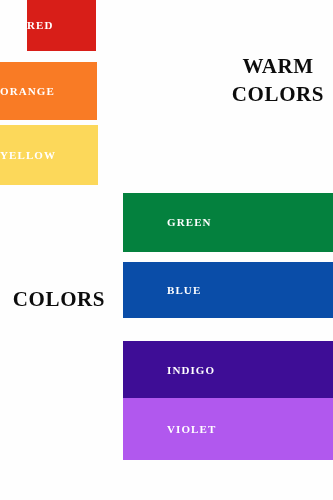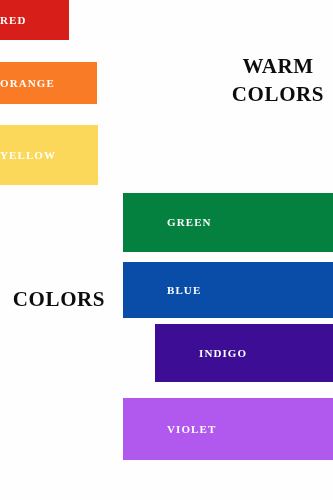--- a/index.html
+++ b/index.html
@@ -73,36 +73,36 @@
     top: 286px;
     width: 118px;
   }
 </style>
 </head>
 <body>
 
 <div id="canvas" style="width: 333px; height: 500px; background: rgb(254, 254, 254);">
 
   <div id="bars-layer">
-      <div class="bar warm" style="top: 0px; height: 40px; background: rgb(216, 30, 24);">
+      <div class="bar warm" style="top: 0px; height: 51px; background: rgb(216, 30, 24); margin-left: 27px;">
         <span class="bar-label" style="color: rgb(255, 255, 255);">RED</span>
       </div>
-      <div class="bar warm" style="top: 62px; height: 42px; background: rgb(249, 123, 37);">
+      <div class="bar warm" style="top: 62px; height: 58px; background: rgb(249, 123, 37);">
         <span class="bar-label" style="color: rgb(255, 255, 255);">ORANGE</span>
       </div>
       <div class="bar warm" style="top: 125px; height: 60px; background: rgb(252, 216, 90);">
         <span class="bar-label" style="color: rgb(255, 255, 255); font-family: Liberation Serif, serif;">YELLOW</span>
       </div>
       <div class="bar cool" style="top: 193px; height: 59px; background: rgb(4, 129, 62);">
         <span class="bar-label" style="color: rgb(255, 255, 255);">GREEN</span>
       </div>
       <div class="bar cool" style="top: 262px; height: 56px; background: rgb(10, 77, 168);">
         <span class="bar-label" style="color: rgb(255, 255, 255);">BLUE</span>
       </div>
-      <div class="bar cool" style="top: 324px; height: 58px; background: rgb(62, 13, 150); margin-left: 32px;">
+      <div class="bar cool" style="top: 341px; height: 58px; background: rgb(62, 13, 150);">
         <span class="bar-label" style="color: rgb(255, 255, 255);">INDIGO</span>
       </div>
       <div class="bar cool" style="top: 398px; height: 62px; background: rgb(177, 88, 238);">
         <span class="bar-label" style="color: rgb(255, 255, 255);">VIOLET</span>
       </div>
     </div>
 
   <div class="group-caption" id="warm-caption" style="color: rgb(12, 12, 12);">
     <div>WARM</div>
     <div>COLORS</div>

